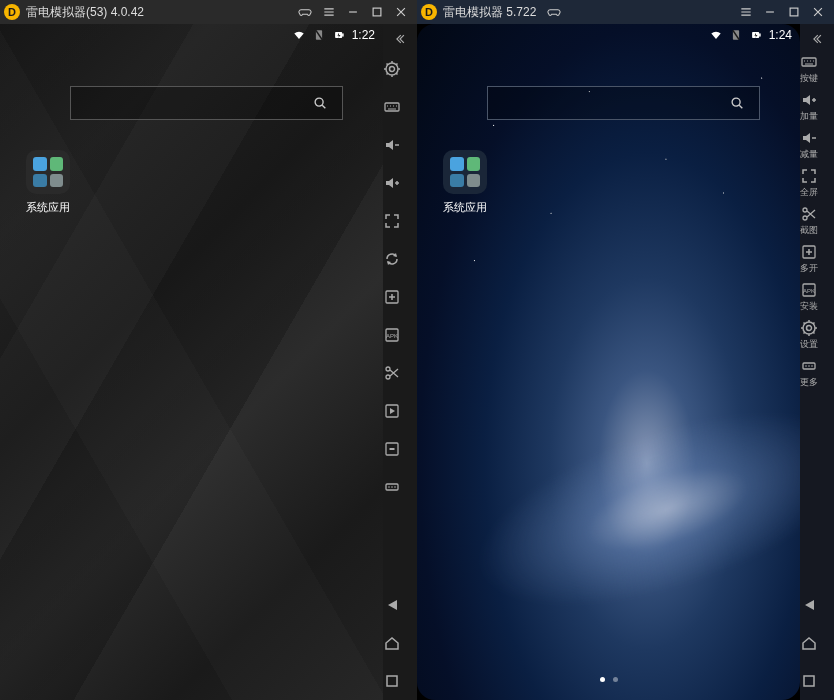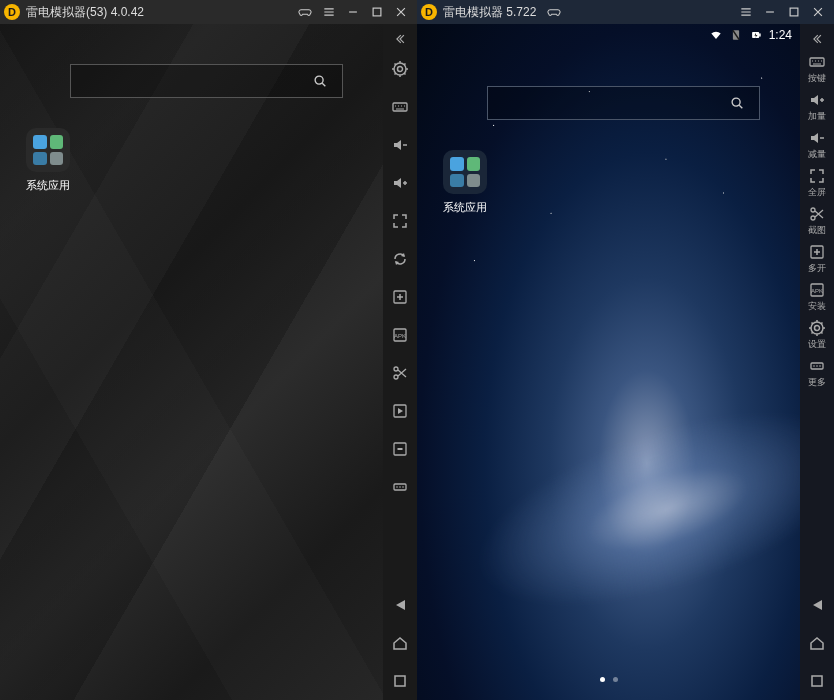--- a/index.html
+++ b/index.html
@@ -55,20 +55,21 @@
 .screen-left::before {
   content: "";
   position: absolute; inset: 0;
   background:
     linear-gradient(60deg, transparent 0%, transparent 30%, rgba(255,255,255,0.02) 30%, rgba(255,255,255,0.02) 50%, transparent 50%),
     linear-gradient(-60deg, transparent 0%, transparent 40%, rgba(0,0,0,0.2) 40%, rgba(0,0,0,0.2) 60%, transparent 60%),
     linear-gradient(120deg, rgba(0,0,0,0.15) 0%, rgba(0,0,0,0.15) 25%, transparent 25%);
 }
 .screen-right {
   background: radial-gradient(ellipse at 60% 65%, #8a9ab8 0%, #3a5580 15%, #1e3860 30%, #0a1f42 50%, #050f28 70%, #020814 100%);
+  border-radius: 18px;
 }
 .screen-right::before {
   content: "";
   position: absolute;
   left: 5%; right: -10%; top: 40%; bottom: 5%;
   background: radial-gradient(ellipse 70% 30% at 55% 60%, rgba(200,210,230,0.6) 0%, rgba(120,150,200,0.3) 30%, transparent 70%);
   transform: rotate(-18deg);
   filter: blur(2px);
 }
 .screen-right::after {
@@ -159,21 +160,21 @@
   background: #1a1a1a;
   display: flex;
   flex-direction: column;
   align-items: center;
   padding-top: 4px;
 }
 .emu-right .sidebar { background: #151821; }
 .side-btn {
   width: 34px; height: 38px;
   display: flex; flex-direction: column;
-  align-items: center; justify-content: center;
+  align-items: flex-start; justify-content: center;
   color: #aaa;
   cursor: pointer;
   font-size: 9px;
   gap: 1px;
 }
 .side-btn svg { width: 18px; height: 18px; }
 .side-spacer { flex: 1; }
 .side-label { font-size: 9px; color: #aaa; }
 .collapse { height: 22px; color: #aaa; display: flex; align-items:center; justify-content:center; width:100%; cursor:pointer;}
 .collapse svg { width: 14px; height: 14px;}
@@ -304,20 +305,38 @@
         </svg>
       </div>
     <div class="title-icon">
         <svg viewBox="0 0 18 18">
           <use href="#i-close"></use>
         </svg>
       </div>
   </div>
   <div class="main">
     <div class="screen screen-left">
+      <div class="statusbar">
+        <span class="status-ico">
+            <svg viewBox="0 0 18 18">
+              <use href="#i-wifi"></use>
+            </svg>
+          </span>
+        <span class="status-ico">
+            <svg viewBox="0 0 18 18">
+              <use href="#i-sim"></use>
+            </svg>
+          </span>
+        <span class="status-ico">
+            <svg viewBox="0 0 18 18">
+              <use href="#i-batt"></use>
+            </svg>
+          </span>
+        <span>1:22</span>
+      </div>
       <div class="searchbar">
         <svg viewBox="0 0 18 18">
             <use href="#i-search"></use>
           </svg>
       </div>
       <div class="app-icon">
         <div class="app-tile">
           <div class="mini a"></div>
             <div class="mini b"></div>
             <div class="mini c"></div>

